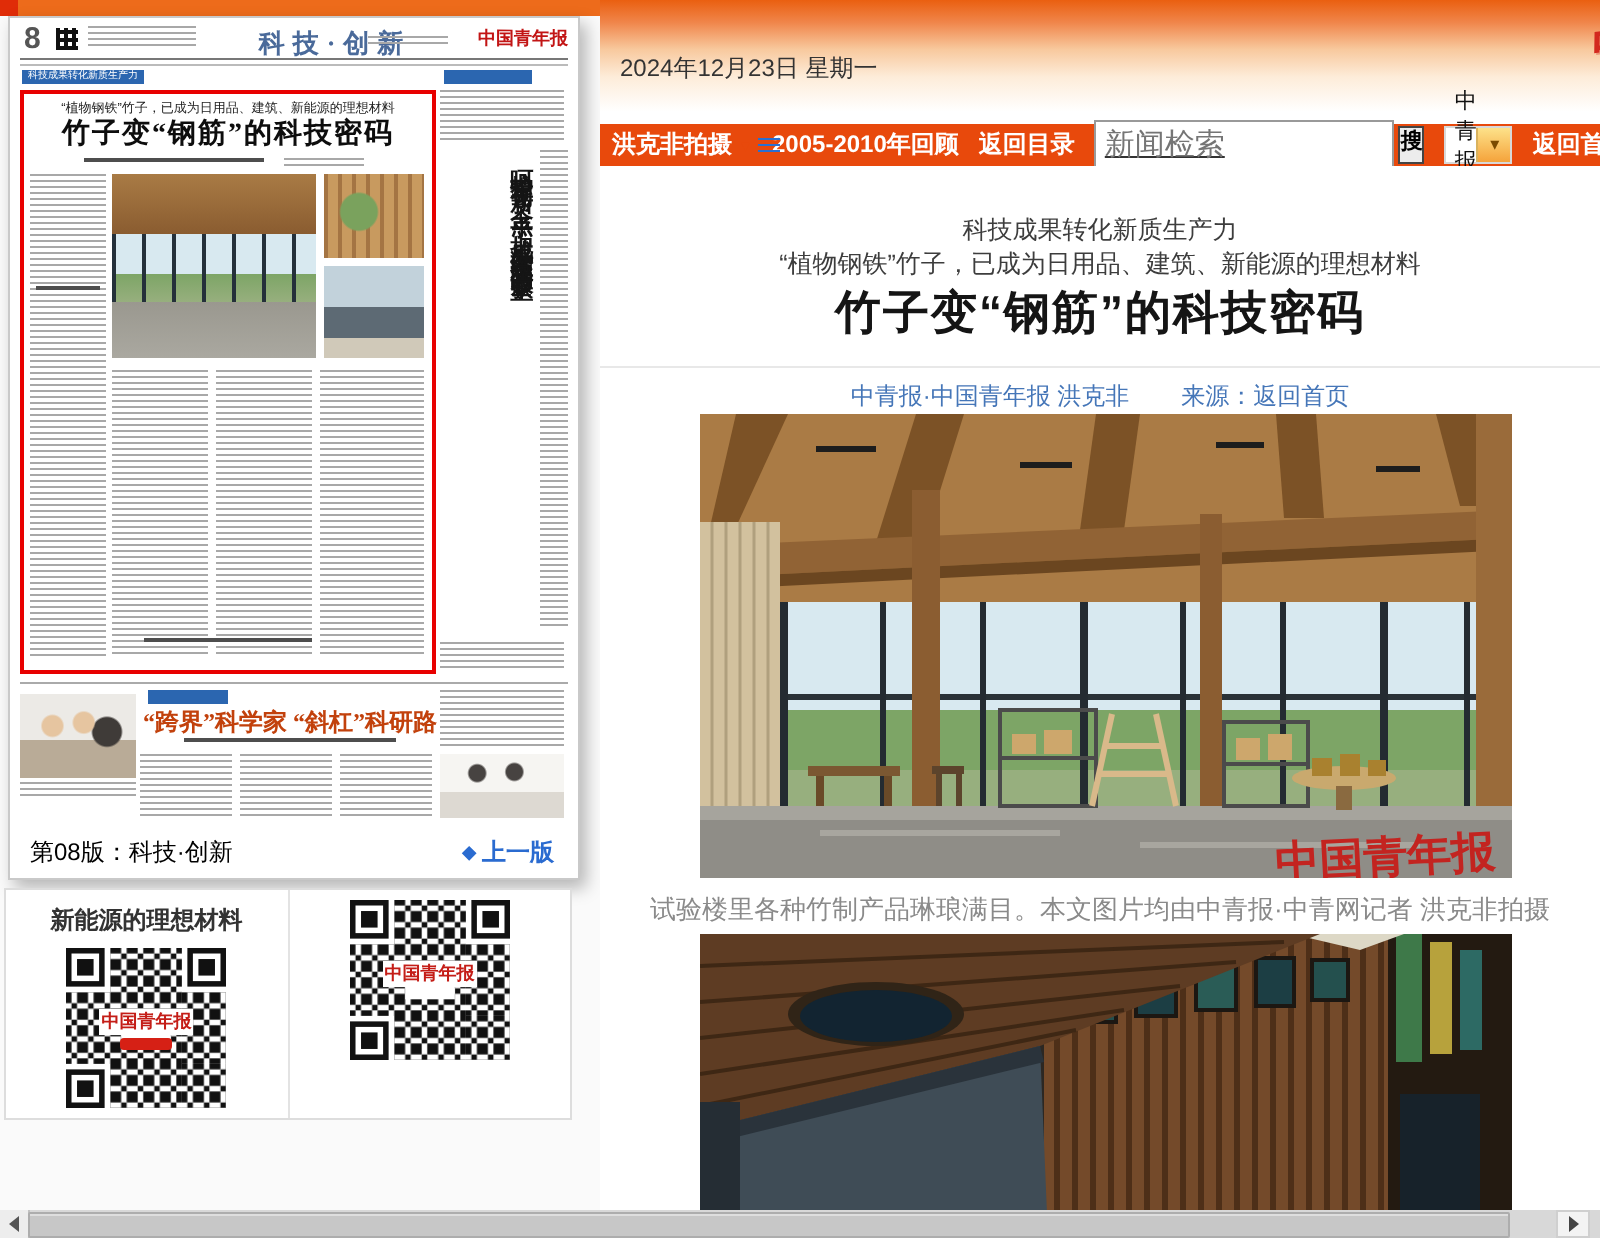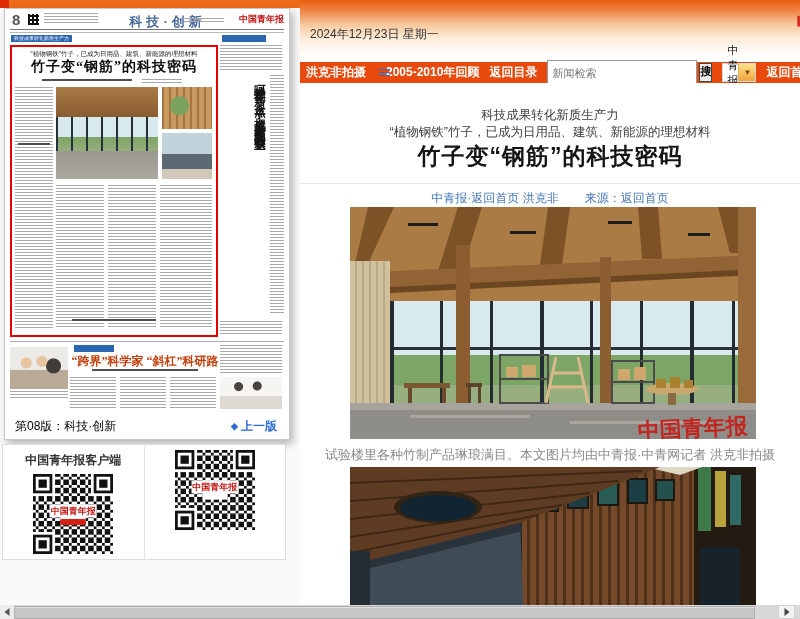--- a/index.html
+++ b/index.html
@@ -100,21 +100,21 @@
     color:#d3281e;transform:rotate(-7deg) skewX(-8deg);letter-spacing:-2px;text-shadow:1px 1px 0 rgba(210,40,30,.35);}
   .logo-url{font-size:9px;font-weight:bold;color:#555;letter-spacing:.5px;margin-top:-3px;}
 
   .navbar{position:absolute;left:300px;top:62px;width:500px;height:21px;background:#e8490c;
     display:flex;align-items:center;gap:10px;padding:0 6px;box-sizing:border-box;}
   .nav-item{color:#fff;font-size:12px;font-weight:bold;white-space:nowrap;cursor:pointer;}
   .nav-icon{width:24px;height:14px;background:#fff;border-radius:2px;position:relative;cursor:pointer;}
   .nav-icon::before{content:"";position:absolute;left:3px;top:3px;width:11px;height:8px;
     background-image:repeating-linear-gradient(180deg,#2a6fd0 0 1px,transparent 1px 3px);}
   .nav-icon::after{content:"▾";position:absolute;right:1px;top:0;font-size:9px;color:#e8490c;line-height:14px;}
-  .nav-input{width:140px;height:15px;border:1px solid #999;font-size:11px;padding:4px 4px;color:#333;}
+  .nav-input{width:140px;height:15px;border:1px solid #999;font-size:15px;padding:4px 4px;color:#333;text-decoration:underline;}
   .nav-search-btn{width:16px;height:17px;background:#ececec;border:1px solid #444;color:#000;
     font-size:11px;font-weight:bold;line-height:15px;text-align:center;cursor:pointer;margin-left:-8px;}
   .nav-select{width:104px;height:17px;background:#fff;border:1px solid #d8d8d8;display:flex;
     align-items:center;cursor:pointer;}
   .sel-text{flex:1;font-size:11px;color:#111;padding-left:4px;}
   .sel-arrow{width:16px;height:100%;background:linear-gradient(180deg,#fde28a,#f5a33b);
     border-left:1px solid #d9b25e;color:#7a4a00;font-size:9px;line-height:17px;text-align:center;}
   .nav-home{margin-left:auto;color:#fff;font-size:12px;font-weight:bold;white-space:nowrap;cursor:pointer;}
 
   .content{position:absolute;left:300px;top:83px;width:500px;height:522px;background:#fff;overflow:hidden;}
@@ -201,21 +201,21 @@
         <span class="footer-left">第08版：科技·创新</span>
         <span class="prev-link">
           <span class="diamond">◆</span>
           <span>上一版</span>
         </span>
       </div>
     </div>
 
     <div class="qr-section">
       <div class="qr-cell">
-        <div class="qr-title">中国青年报客户端</div>
+        <div class="qr-title">新能源的理想材料</div>
         <div class="qr-wrap">
           <svg viewBox="0 0 29 29">
               <use href="#qr-sym"></use>
             </svg>
           <div class="qr-logo">中国青年报</div>
           <div class="qr-badge"></div>
         </div>
       </div>
       <div class="qr-cell">
         <div class="qr-wrap">
@@ -249,21 +249,21 @@
     </span>
     <span class="nav-home">返回首页</span>
   </div>
 
   <div class="content">
     <div class="kicker k1">科技成果转化新质生产力</div>
     <div class="kicker k2">“植物钢铁”竹子，已成为日用品、建筑、新能源的理想材料</div>
     <div class="a-title">竹子变“钢筋”的科技密码</div>
     <div class="rule"></div>
     <div class="byline">
-      <span>中青报·返回首页 洪克非</span>
+      <span>中青报·中国青年报 洪克非</span>
       <span>来源：返回首页</span>
     </div>
 
     <div class="photo1">
       <svg viewBox="0 0 406 232" preserveAspectRatio="none">
         <rect width="406" height="110" fill="#aa7b45"></rect>
         <g fill="#7c5226">
           <polygon points="18,0 44,0 10,74 0,78"></polygon>
           <polygon points="108,0 132,0 112,64 88,64"></polygon>
           <polygon points="198,0 220,0 212,58 190,58"></polygon>

